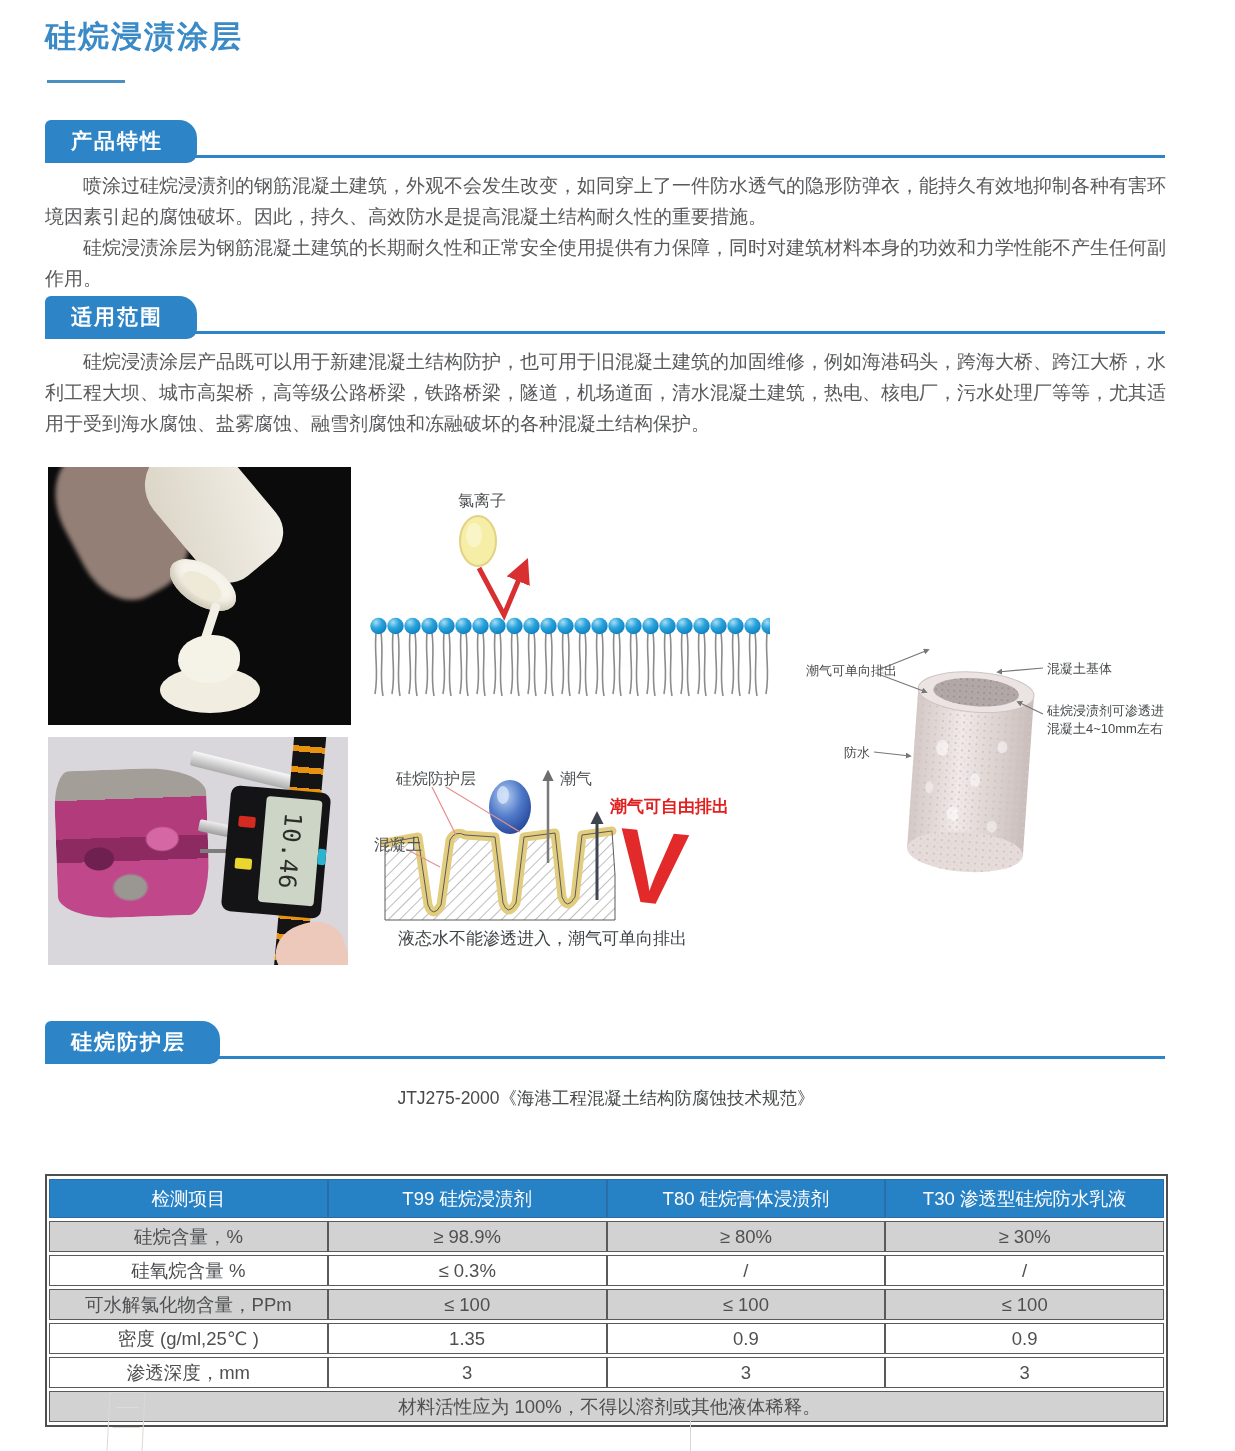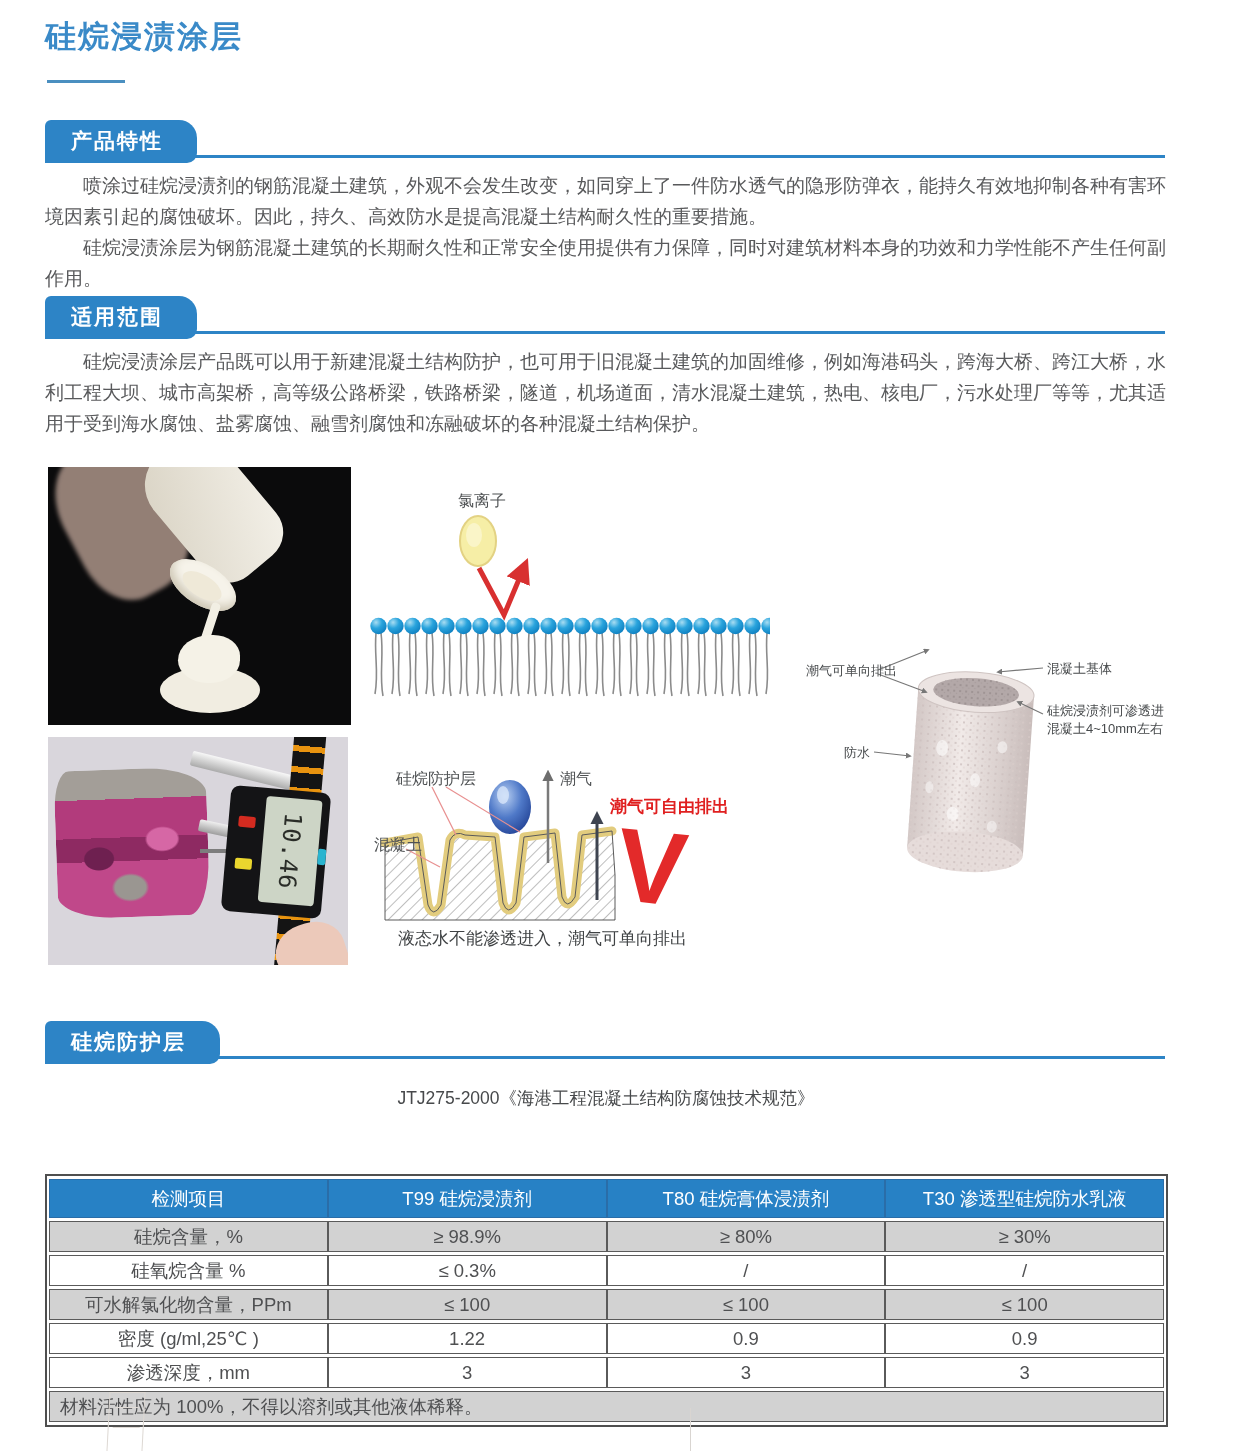--- a/index.html
+++ b/index.html
@@ -87,21 +87,21 @@
                  font-size:17.5px; color:#47494b; }
   .table-frame { position:absolute; left:45px; top:1174px; width:1123px; border:2px solid #4f4f4f;
                  background:#fff; padding:0 2px; }
   table.spec { width:100%; border-collapse:separate; border-spacing:0 3px; }
   table.spec col { width:25%; }
   table.spec th { background:#2781c5; color:#fff; font-size:18.5px; font-weight:normal;
                   padding:6px 4px; border:1px solid #2a6da8; }
   table.spec td { font-size:18.5px; color:#4f5052; text-align:center; padding:2px 4px;
                   border:1px solid #5a5a5a; background:#fff; }
   table.spec tr.stripe td { background:#d2d2d2; }
-  table.spec td.footnote { text-align:left; background:#d2d2d2; padding-left:10px; }
+  table.spec td.footnote { text-align:center; background:#d2d2d2; padding-left:10px; }
 
   
   .sketch-pylon { position:absolute; left:108px; top:1392px; width:36px; height:60px;
                   border:1px solid #ddd8d3; border-bottom:none; transform:skewX(-3deg); }
   .sketch-pylon::before { content:""; position:absolute; left:6px; top:14px; right:5px; height:0;
                   border-top:1px solid #e0dbd6; }
   .sketch-pylon::after { content:""; position:absolute; left:4px; top:34px; right:3px; height:0;
                   border-top:1px solid #e0dbd6; }
   .sketch-line { position:absolute; left:690px; top:1408px; width:1px; height:43px; background:#d9d5d1; }
 </style>
@@ -307,21 +307,21 @@
           <td>/</td>
         </tr>
         <tr class="stripe">
           <td>可水解氯化物含量，PPm</td>
           <td>≤ 100</td>
           <td>≤ 100</td>
           <td>≤ 100</td>
         </tr>
         <tr>
           <td>密度 (g/ml,25℃ )</td>
-          <td>1.22</td>
+          <td>1.35</td>
           <td>0.9</td>
           <td>0.9</td>
         </tr>
         <tr>
           <td>渗透深度，mm</td>
           <td>3</td>
           <td>3</td>
           <td>3</td>
         </tr>
         <tr>

